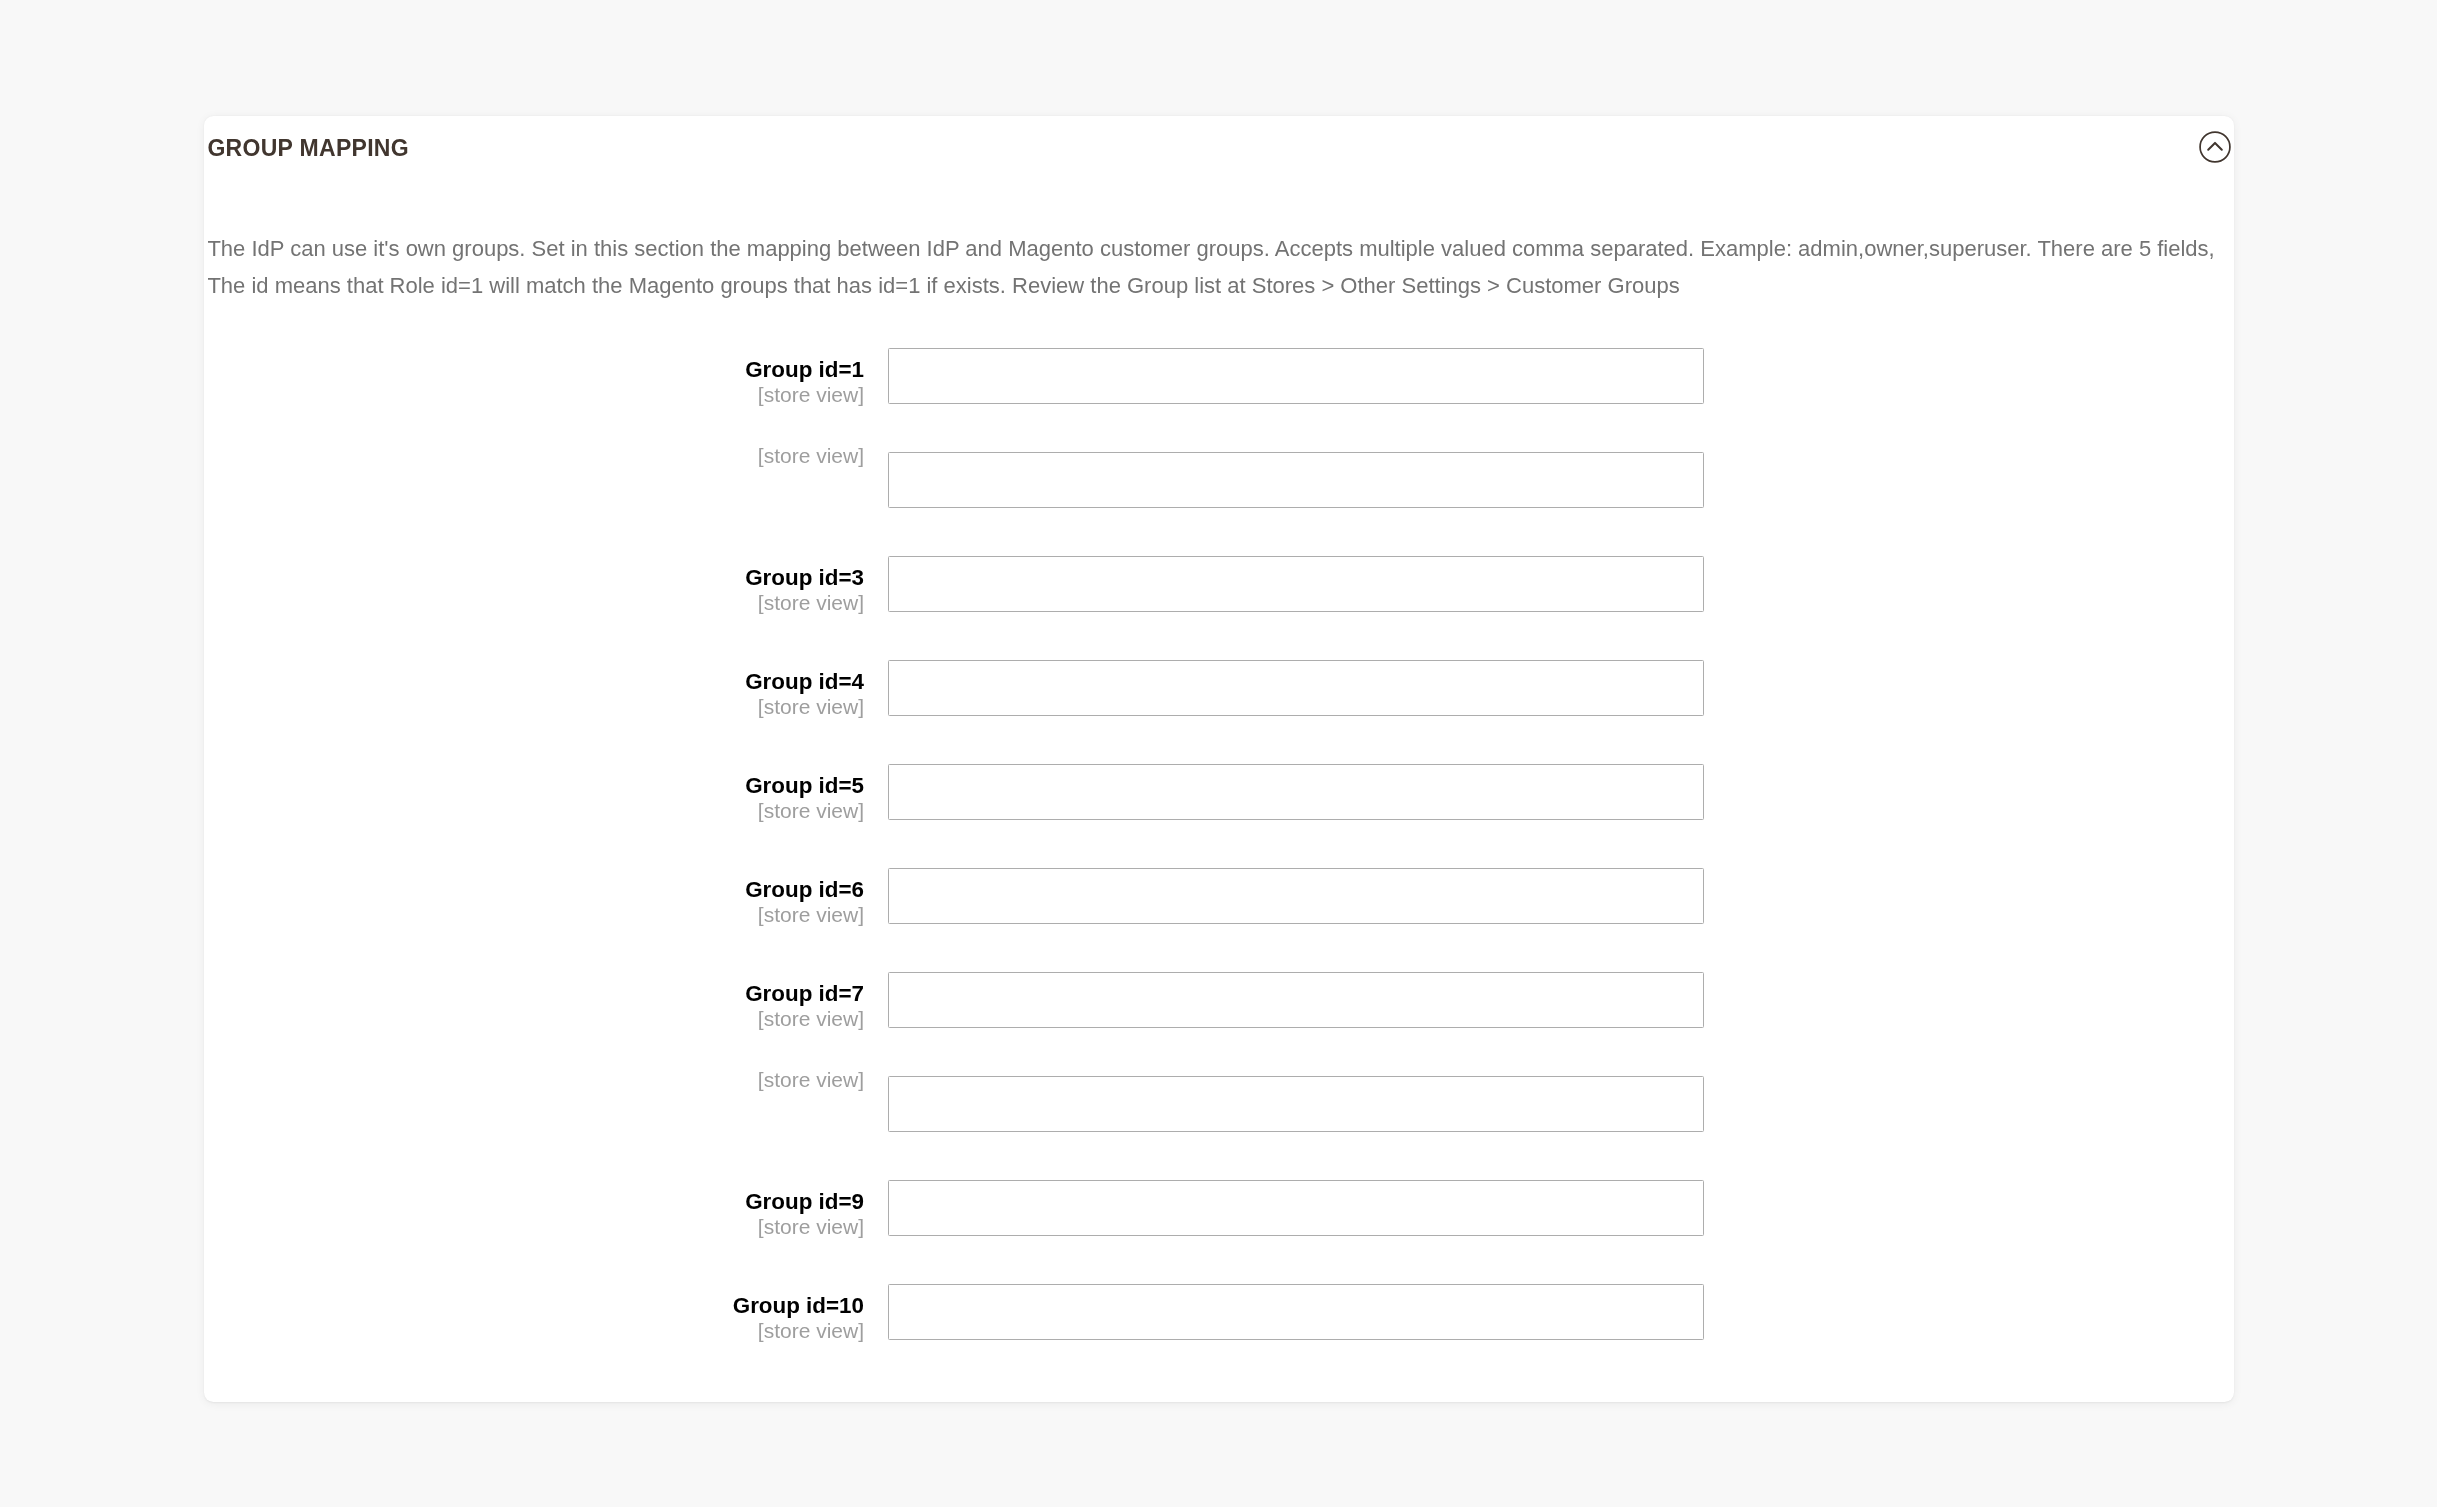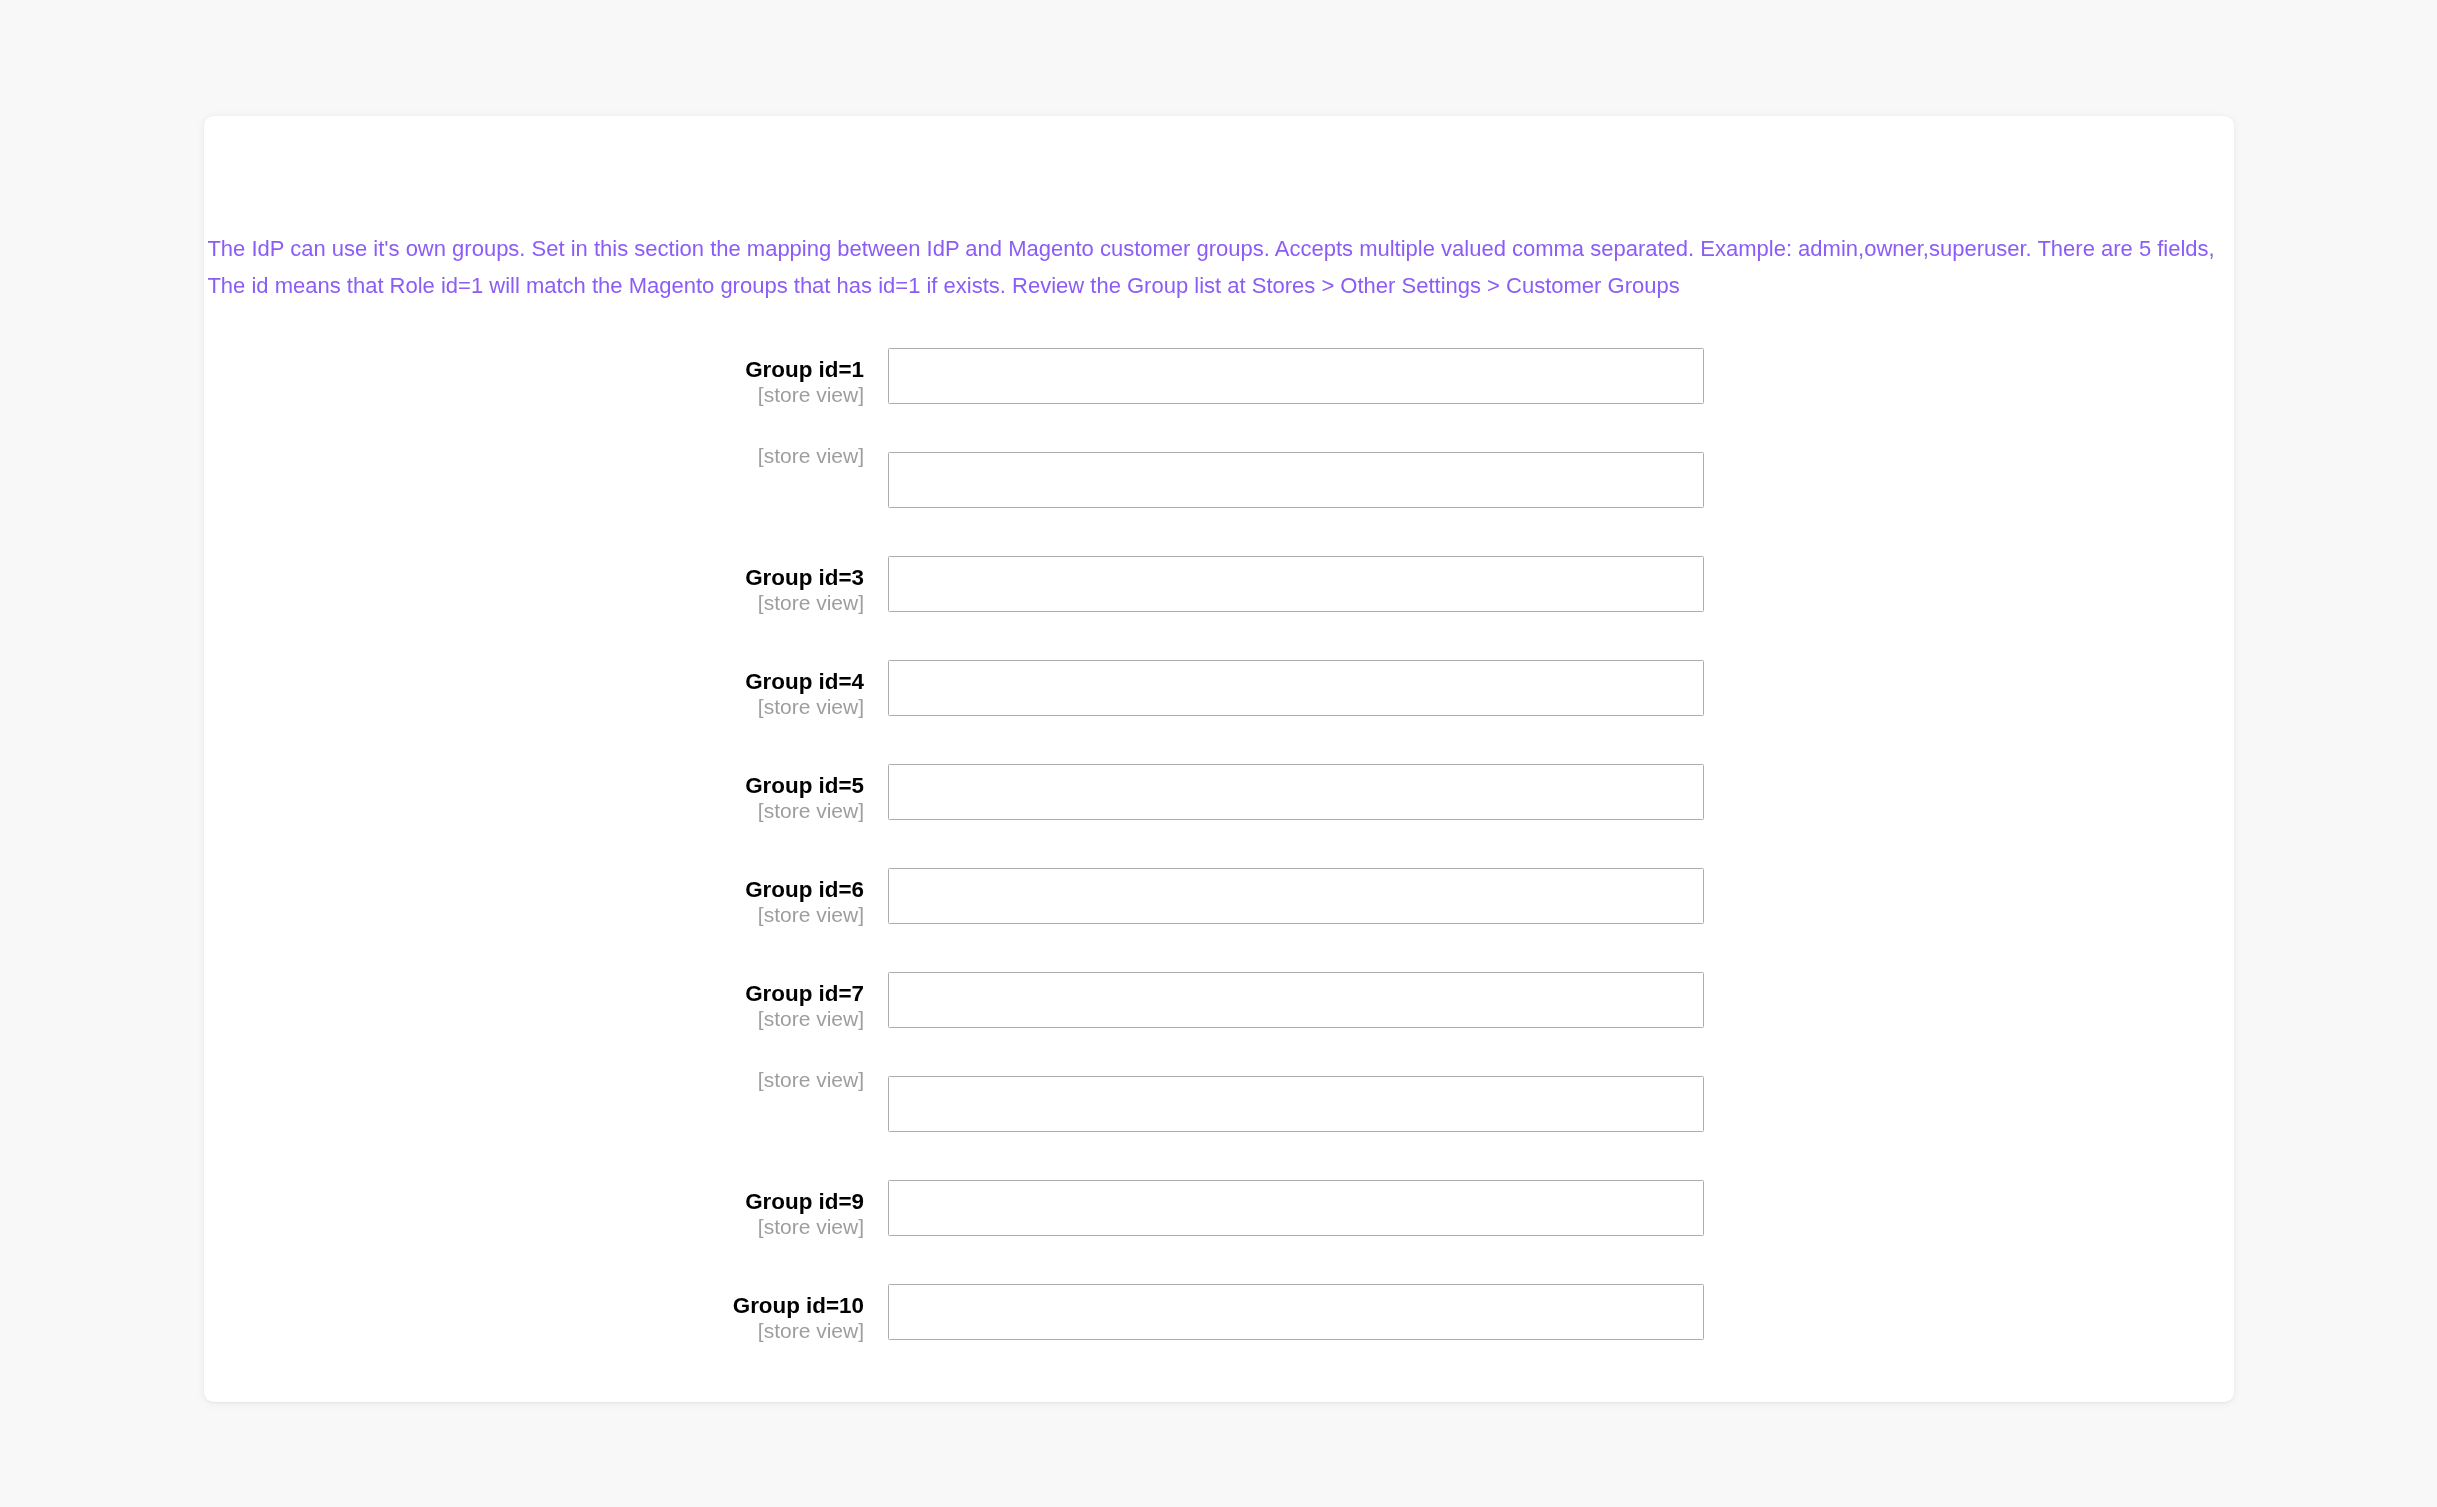--- a/index.html
+++ b/index.html
@@ -69,21 +69,21 @@
   }
 
   
   .panel-comment {
     position: absolute;
     left: 3.4px;
     top: 92px;
     width: 2027px;
     font-size: 22px;
     line-height: 37px;
-    color: #8b5cf6;
+    color: #737373;
     font-weight: normal;
   }
 
   
   .form-rows {
     position: absolute;
     left: 0;
     top: 224px;
     width: 100%;
   }
@@ -135,20 +135,30 @@
     color: #c2c2c2;
   }
 </style>
 </head>
 <body>
 
 <div class="page">
 
   <section class="panel">
 
+    <div class="panel-header">
+      <div class="panel-title">GROUP MAPPING</div>
+
+      <div class="collapse-button">
+        <svg viewBox="0 0 56 56" xmlns="http://www.w3.org/2000/svg" aria-hidden="true">
+          <circle cx="28" cy="28" r="22" fill="none" stroke="#41362f" stroke-width="2.5"></circle>
+          <polyline points="18,32 28,22 38,32" fill="none" stroke="#41362f" stroke-width="3" stroke-linecap="round" stroke-linejoin="round"></polyline>
+        </svg>
+      </div>
+    </div>
 
     <p class="panel-comment">The IdP can use it's own groups. Set in this section the mapping between IdP and Magento customer groups. Accepts multiple valued comma separated. Example: admin,owner,superuser. There are 5 fields, The id means that Role id=1 will match the Magento groups that has id=1 if exists. Review the Group list at Stores &gt; Other Settings &gt; Customer Groups</p>
 
     <div class="form-rows">
         <div class="field-row">
           <div class="field-label-wrap">
             <label class="field-label">Group id=1</label>
             <span class="field-scope">[store view]</span>
           </div>
           <input type="text" class="field-input" placeholder="" style="">

